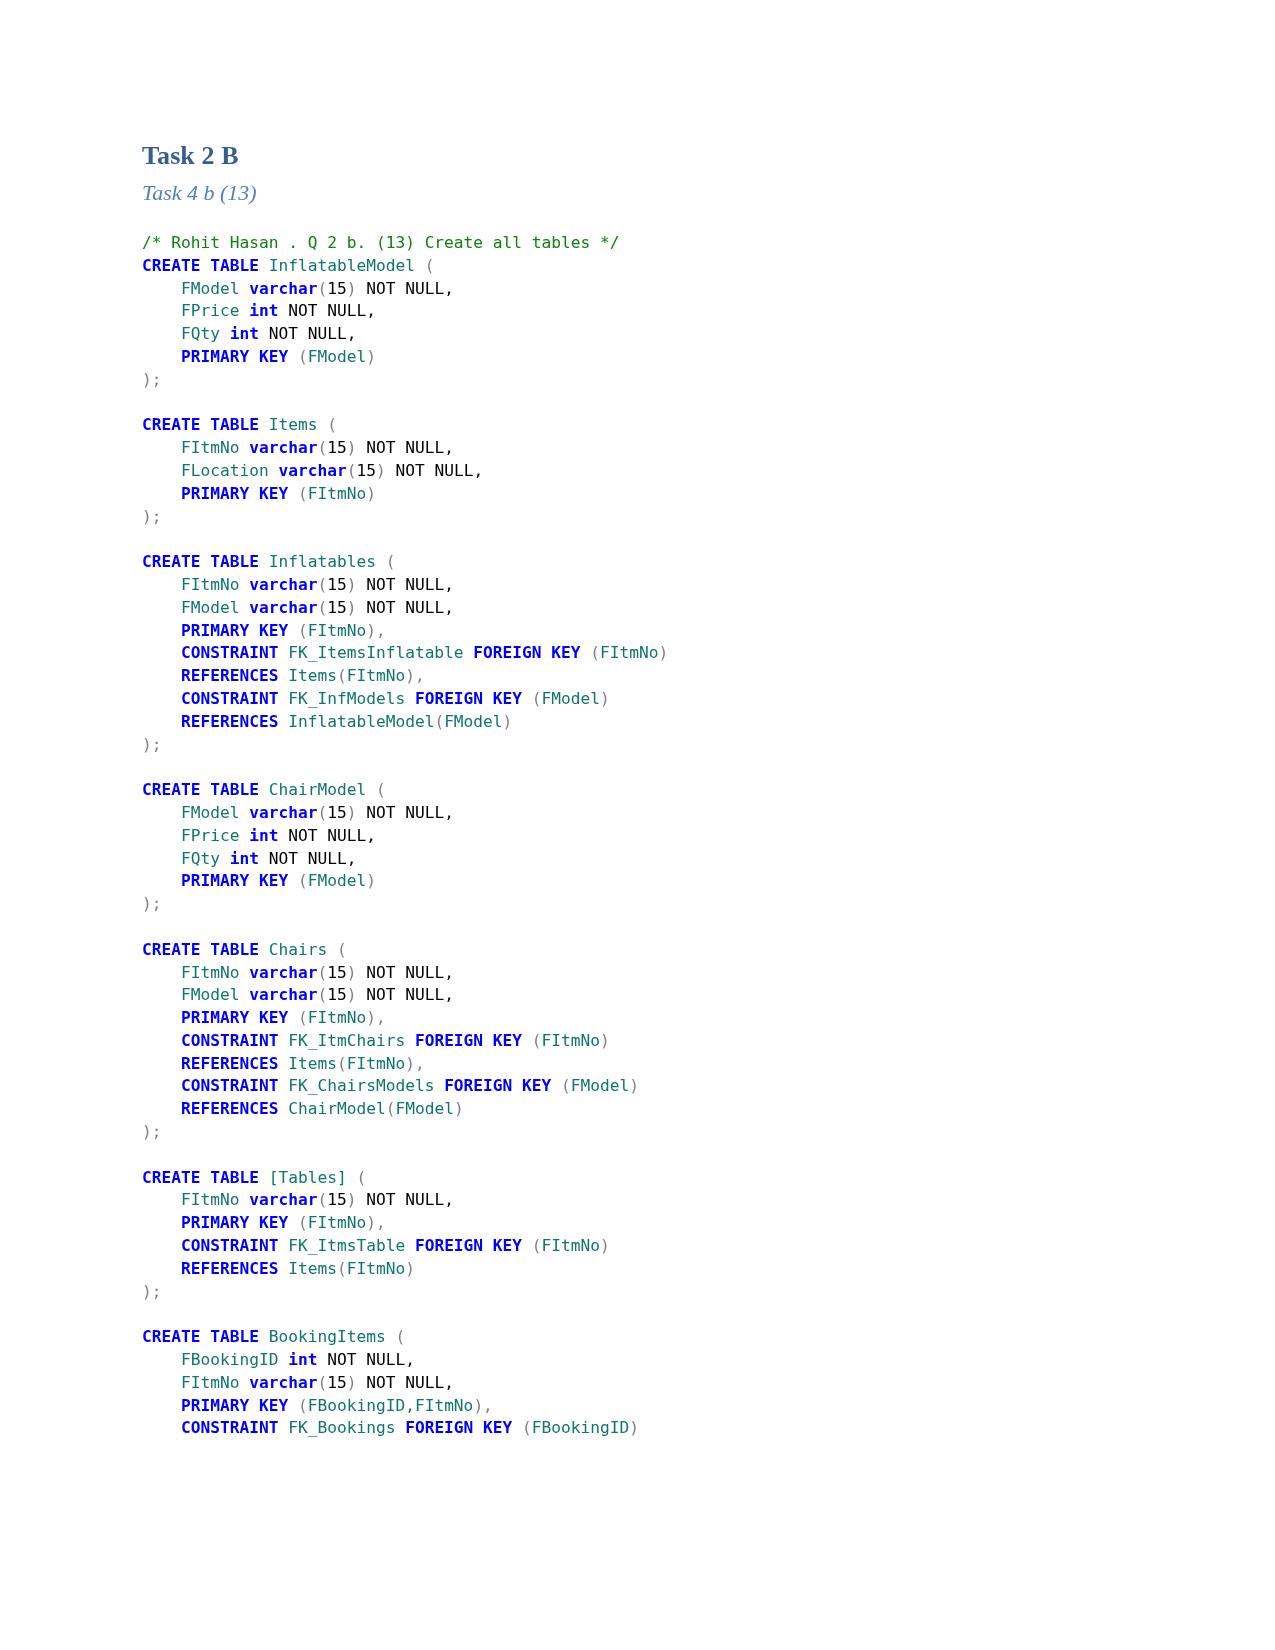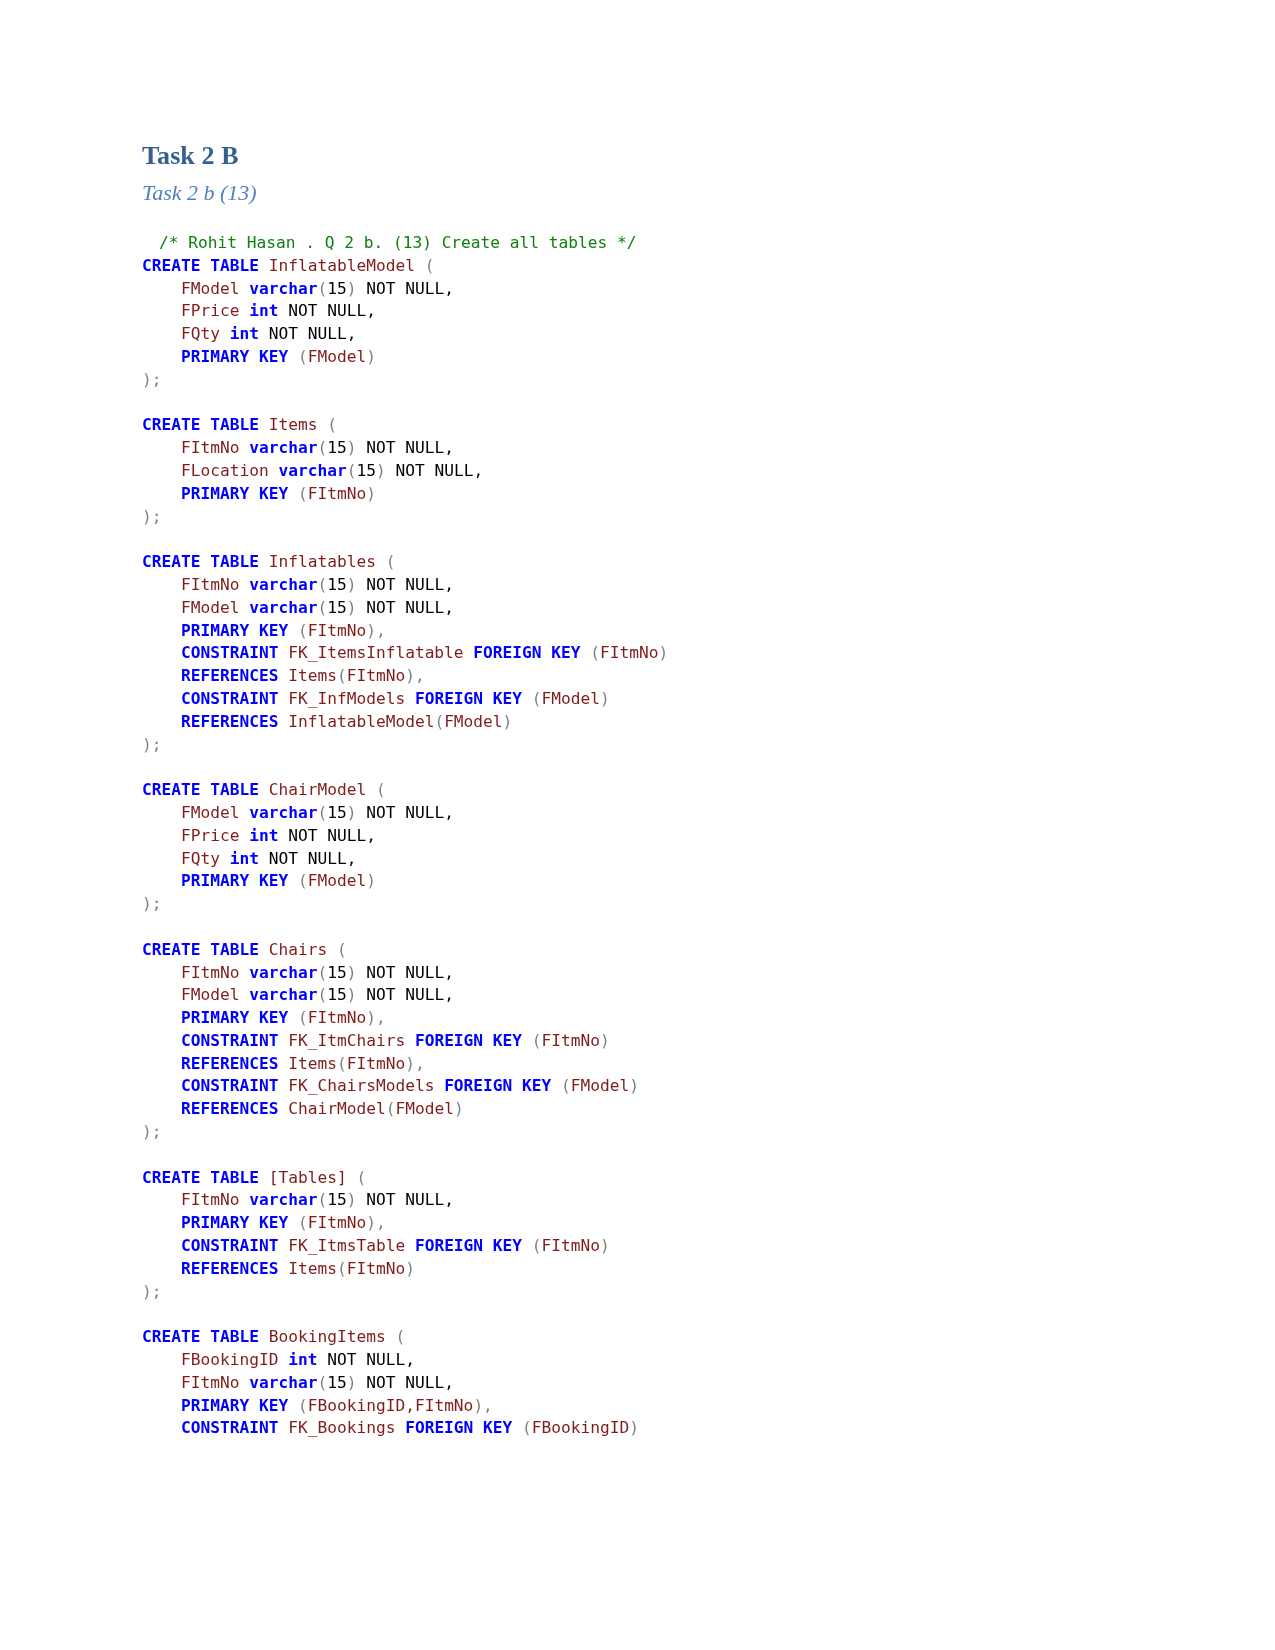--- a/index.html
+++ b/index.html
@@ -58,32 +58,32 @@
   }
   .code-line {
     white-space: pre;
     min-height: 22.8px;
   }
   .code-line.blank {
     height: 22.8px;
   }
   
   .kw   { color: #0000ff; font-weight: bold; }
-  .cmt  { color: #108010; margin-left: 17px; }
+  .cmt  { color: #108010; }
   .gray { color: #000000; }
-  .id   { color: #7f1d1d; }
+  .id   { color: #0f766e; }
   .num  { color: #000000; }
   .punc { color: #808080; }
 </style>
 </head>
 <body>
 
 <div class="page">
   <div class="content">
 
     <h1 class="doc-title">Task 2 B</h1>
 
-    <h2 class="doc-subtitle">Task 2 b (13)</h2>
+    <h2 class="doc-subtitle">Task 4 b (13)</h2>
 
     <pre class="code-block" id="code-block"><div class="code-line"><span class="cmt">/* Rohit Hasan . Q 2 b. (13) Create all tables */</span></div><div class="code-line"><span class="kw">CREATE TABLE </span><span class="id">InflatableModel </span><span class="punc">(</span></div><div class="code-line"><span class="id">    FModel </span><span class="kw">varchar</span><span class="punc">(</span><span class="num">15</span><span class="punc">)</span><span class="gray"> NOT NULL,</span></div><div class="code-line"><span class="id">    FPrice </span><span class="kw">int</span><span class="gray"> NOT NULL,</span></div><div class="code-line"><span class="id">    FQty </span><span class="kw">int</span><span class="gray"> NOT NULL,</span></div><div class="code-line"><span class="kw">    PRIMARY KEY </span><span class="punc">(</span><span class="id">FModel</span><span class="punc">)</span></div><div class="code-line"><span class="punc">);</span></div><div class="code-line blank">&nbsp;</div><div class="code-line"><span class="kw">CREATE TABLE </span><span class="id">Items </span><span class="punc">(</span></div><div class="code-line"><span class="id">    FItmNo </span><span class="kw">varchar</span><span class="punc">(</span><span class="num">15</span><span class="punc">)</span><span class="gray"> NOT NULL,</span></div><div class="code-line"><span class="id">    FLocation </span><span class="kw">varchar</span><span class="punc">(</span><span class="num">15</span><span class="punc">)</span><span class="gray"> NOT NULL,</span></div><div class="code-line"><span class="kw">    PRIMARY KEY </span><span class="punc">(</span><span class="id">FItmNo</span><span class="punc">)</span></div><div class="code-line"><span class="punc">);</span></div><div class="code-line blank">&nbsp;</div><div class="code-line"><span class="kw">CREATE TABLE </span><span class="id">Inflatables </span><span class="punc">(</span></div><div class="code-line"><span class="id">    FItmNo </span><span class="kw">varchar</span><span class="punc">(</span><span class="num">15</span><span class="punc">)</span><span class="gray"> NOT NULL,</span></div><div class="code-line"><span class="id">    FModel </span><span class="kw">varchar</span><span class="punc">(</span><span class="num">15</span><span class="punc">)</span><span class="gray"> NOT NULL,</span></div><div class="code-line"><span class="kw">    PRIMARY KEY </span><span class="punc">(</span><span class="id">FItmNo</span><span class="punc">),</span></div><div class="code-line"><span class="kw">    CONSTRAINT </span><span class="id">FK_ItemsInflatable </span><span class="kw">FOREIGN KEY </span><span class="punc">(</span><span class="id">FItmNo</span><span class="punc">)</span></div><div class="code-line"><span class="kw">    REFERENCES </span><span class="id">Items</span><span class="punc">(</span><span class="id">FItmNo</span><span class="punc">),</span></div><div class="code-line"><span class="kw">    CONSTRAINT </span><span class="id">FK_InfModels </span><span class="kw">FOREIGN KEY </span><span class="punc">(</span><span class="id">FModel</span><span class="punc">)</span></div><div class="code-line"><span class="kw">    REFERENCES </span><span class="id">InflatableModel</span><span class="punc">(</span><span class="id">FModel</span><span class="punc">)</span></div><div class="code-line"><span class="punc">);</span></div><div class="code-line blank">&nbsp;</div><div class="code-line"><span class="kw">CREATE TABLE </span><span class="id">ChairModel </span><span class="punc">(</span></div><div class="code-line"><span class="id">    FModel </span><span class="kw">varchar</span><span class="punc">(</span><span class="num">15</span><span class="punc">)</span><span class="gray"> NOT NULL,</span></div><div class="code-line"><span class="id">    FPrice </span><span class="kw">int</span><span class="gray"> NOT NULL,</span></div><div class="code-line"><span class="id">    FQty </span><span class="kw">int</span><span class="gray"> NOT NULL,</span></div><div class="code-line"><span class="kw">    PRIMARY KEY </span><span class="punc">(</span><span class="id">FModel</span><span class="punc">)</span></div><div class="code-line"><span class="punc">);</span></div><div class="code-line blank">&nbsp;</div><div class="code-line"><span class="kw">CREATE TABLE </span><span class="id">Chairs </span><span class="punc">(</span></div><div class="code-line"><span class="id">    FItmNo </span><span class="kw">varchar</span><span class="punc">(</span><span class="num">15</span><span class="punc">)</span><span class="gray"> NOT NULL,</span></div><div class="code-line"><span class="id">    FModel </span><span class="kw">varchar</span><span class="punc">(</span><span class="num">15</span><span class="punc">)</span><span class="gray"> NOT NULL,</span></div><div class="code-line"><span class="kw">    PRIMARY KEY </span><span class="punc">(</span><span class="id">FItmNo</span><span class="punc">),</span></div><div class="code-line"><span class="kw">    CONSTRAINT </span><span class="id">FK_ItmChairs </span><span class="kw">FOREIGN KEY </span><span class="punc">(</span><span class="id">FItmNo</span><span class="punc">)</span></div><div class="code-line"><span class="kw">    REFERENCES </span><span class="id">Items</span><span class="punc">(</span><span class="id">FItmNo</span><span class="punc">),</span></div><div class="code-line"><span class="kw">    CONSTRAINT </span><span class="id">FK_ChairsModels </span><span class="kw">FOREIGN KEY </span><span class="punc">(</span><span class="id">FModel</span><span class="punc">)</span></div><div class="code-line"><span class="kw">    REFERENCES </span><span class="id">ChairModel</span><span class="punc">(</span><span class="id">FModel</span><span class="punc">)</span></div><div class="code-line"><span class="punc">);</span></div><div class="code-line blank">&nbsp;</div><div class="code-line"><span class="kw">CREATE TABLE </span><span class="id">[Tables] </span><span class="punc">(</span></div><div class="code-line"><span class="id">    FItmNo </span><span class="kw">varchar</span><span class="punc">(</span><span class="num">15</span><span class="punc">)</span><span class="gray"> NOT NULL,</span></div><div class="code-line"><span class="kw">    PRIMARY KEY </span><span class="punc">(</span><span class="id">FItmNo</span><span class="punc">),</span></div><div class="code-line"><span class="kw">    CONSTRAINT </span><span class="id">FK_ItmsTable </span><span class="kw">FOREIGN KEY </span><span class="punc">(</span><span class="id">FItmNo</span><span class="punc">)</span></div><div class="code-line"><span class="kw">    REFERENCES </span><span class="id">Items</span><span class="punc">(</span><span class="id">FItmNo</span><span class="punc">)</span></div><div class="code-line"><span class="punc">);</span></div><div class="code-line blank">&nbsp;</div><div class="code-line"><span class="kw">CREATE TABLE </span><span class="id">BookingItems </span><span class="punc">(</span></div><div class="code-line"><span class="id">    FBookingID </span><span class="kw">int</span><span class="gray"> NOT NULL,</span></div><div class="code-line"><span class="id">    FItmNo </span><span class="kw">varchar</span><span class="punc">(</span><span class="num">15</span><span class="punc">)</span><span class="gray"> NOT NULL,</span></div><div class="code-line"><span class="kw">    PRIMARY KEY </span><span class="punc">(</span><span class="id">FBookingID,FItmNo</span><span class="punc">),</span></div><div class="code-line"><span class="kw">    CONSTRAINT </span><span class="id">FK_Bookings </span><span class="kw">FOREIGN KEY </span><span class="punc">(</span><span class="id">FBookingID</span><span class="punc">)</span></div></pre>
 
   </div>
 </div>
 
 </body></html>

